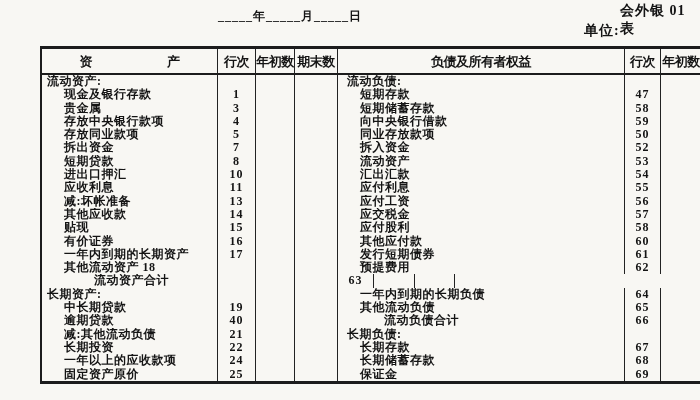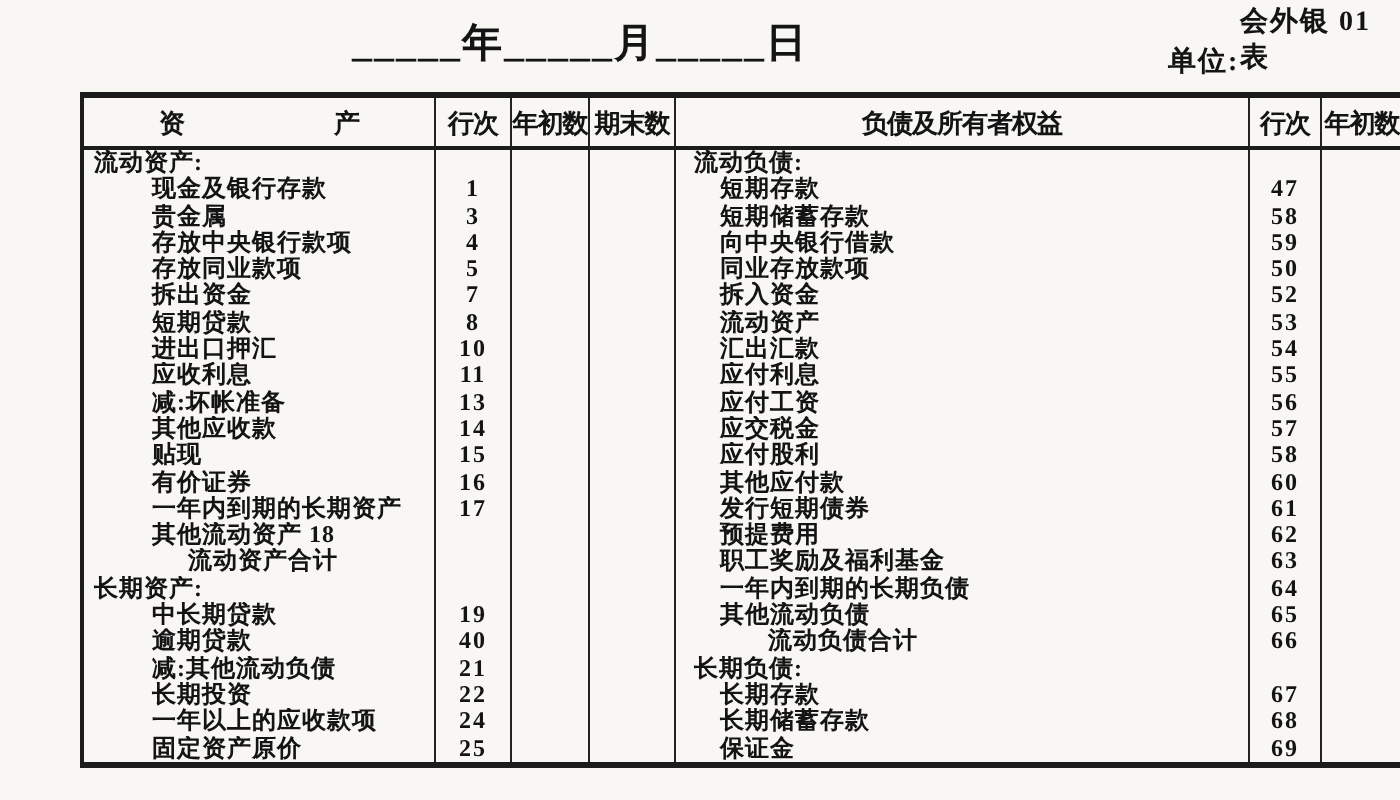--- a/index.html
+++ b/index.html
@@ -8,21 +8,21 @@
     position:relative;
     background:#f8f7f3;
     font-family:"Liberation Serif","DejaVu Serif",serif;
     color:#141414;
     font-weight:bold;
     -webkit-font-smoothing:antialiased;
   }
   
   .date-line {
     position:absolute; top:8px; left:0; width:580px;
-    text-align:center; font-size:20px; letter-spacing:1px;
+    text-align:center; font-size:12px; letter-spacing:1px;
     white-space:pre;
   }
   .form-code {
     position:absolute; top:2px; left:584px;
     font-size:14px; letter-spacing:1px;margin-left:36px;
   }
   .unit-label {
     position:absolute; top:22px; left:584px;
     font-size:14px; letter-spacing:1px;
   }
@@ -53,21 +53,21 @@
   .head .cell {
     height:26px; line-height:26px; text-align:center;
     font-size:13px; border-bottom:2px solid #1c1c1c;
     letter-spacing:-0.5px;
   }
   .body-rows .cell {
     height:13.3px; line-height:13.6px; font-size:12px;
   }
   .label { text-align:left; letter-spacing:0.5px; }
   .ind0 { padding-left:5px;  }
-  .ind1 { padding-left:34px; }
+  .ind1 { padding-left:22px; }
   .ind2 { padding-left:52px; }
   .rind0 { padding-left:9px;  }
   .rind1 { padding-left:22px; }
   .rind2 { padding-left:46px; }
   .num { text-align:center; font-size:11.5px; letter-spacing:1px; }
 </style>
 </head>
 <body>
 
 <div class="date-line">_____年_____月_____日</div>
@@ -234,21 +234,20 @@
         <div class="cell c4 label rind1">预提费用</div>
         <div class="cell c5 num">62</div>
         <div class="cell c6"></div>
         <div class="cell c7"></div>
       </div>
       <div class="trow">
         <div class="cell c0 label ind2">流动资产合计</div>
         <div class="cell c1 num"></div>
         <div class="cell c2"></div>
         <div class="cell c3"></div>
-        <div class="cell c4 label rind1">职工奖励及福利基金</div>
         <div class="cell c5 num">63</div>
         <div class="cell c6"></div>
         <div class="cell c7"></div>
       </div>
       <div class="trow">
         <div class="cell c0 label ind0">长期资产:</div>
         <div class="cell c1 num"></div>
         <div class="cell c2"></div>
         <div class="cell c3"></div>
         <div class="cell c4 label rind1">一年内到期的长期负债</div>

